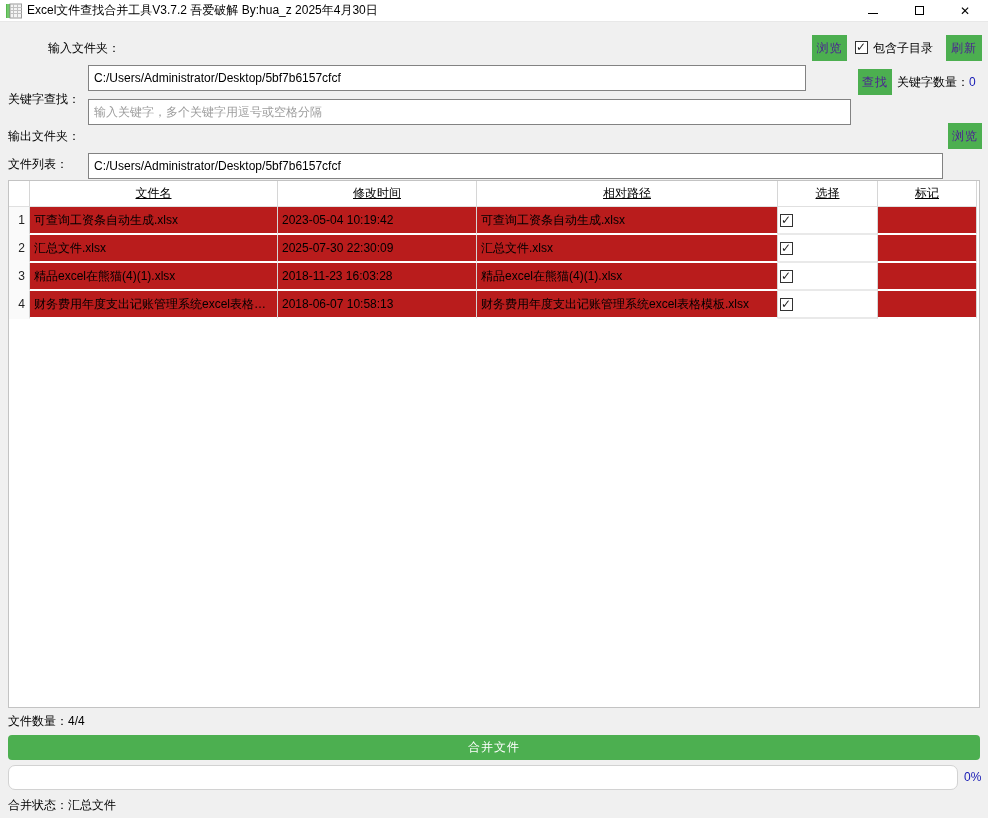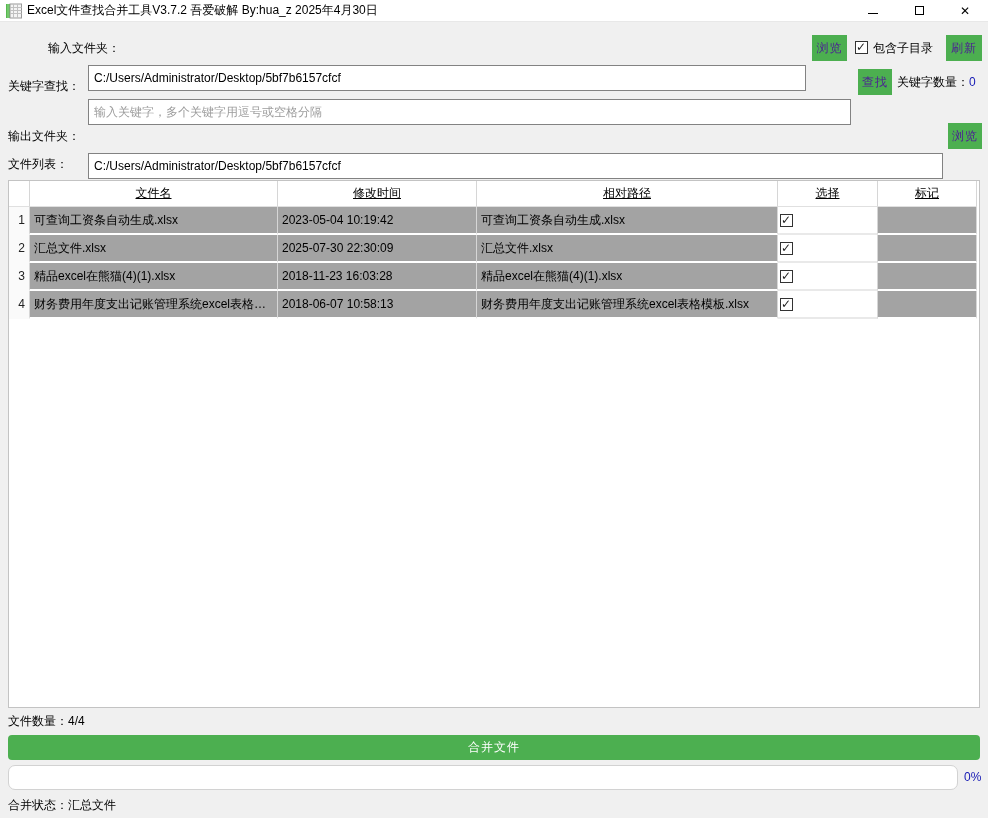--- a/index.html
+++ b/index.html
@@ -59,21 +59,21 @@
     text-align:center; border-right:1px solid #d6d6d6; border-bottom:1px solid #e0e0e0;
     overflow:hidden; white-space:nowrap;text-decoration:underline;
   }
   td {
     height:28px; font-size:12px; vertical-align:middle;
     border-right:1px solid #d6d6d6; border-bottom:2px solid #ffffff;
     overflow:hidden; white-space:nowrap;
   }
   th.c-gutter, td.c-gutter { border-right:1px solid #d6d6d6; }
   td.c-gutter { background:#fafafa; text-align:right; padding-right:4px; color:#222; border-bottom:2px solid #fafafa; }
-  td.green { background:#a3a3a3; padding-left:4px; }
+  td.green { background:#b91c1c; padding-left:4px; }
   td.c-select { background:#ffffff; padding-left:2px; border-bottom:2px solid #e9e9e9; }
   .cellclip { overflow:hidden; text-overflow:ellipsis; white-space:nowrap; }
   
   .merge-btn {
     position:absolute; left:8px; top:735px; width:972px; height:25px;
     background:#4caf50; border:none; border-radius:4px; color:#fff; font-size:12px;
     font-family:"Liberation Sans","DejaVu Sans",sans-serif;
     display:flex; align-items:center; justify-content:center; cursor:pointer; letter-spacing:1px;
   }
   .progress {
@@ -109,21 +109,21 @@
   </div>
 </div>
 
 <span class="lbl" style="left:8px; top:35px;margin-left:40px;">输入文件夹：</span>
 <input class="txt" style="left: 88px; top: 35px; width: 718px;" type="text" value="C:/Users/Administrator/Desktop/5bf7b6157cfcf">
 <button class="btn-green" style="left:812px; top:35px; width:35px;">浏览</button>
 <span class="cb" style="position:absolute; left:855px; top:41px;" data-checked="true"></span>
 <span class="lbl" style="left:873px; top:35px;">包含子目录</span>
 <button class="btn-green" style="left:946px; top:35px; width:36px;">刷新</button>
 
-<span class="lbl" style="left:8px; top:73px;">关键字查找：</span>
+<span class="lbl" style="left:8px; top:86px;">关键字查找：</span>
 <input class="txt" style="left: 88px; top: 69px; width: 763px;" type="text" placeholder="输入关键字，多个关键字用逗号或空格分隔">
 <button class="btn-green" style="left:858px; top:69px; width:34px;">查找</button>
 <span class="lbl" style="left:897px; top:69px;"><span>关键字数量：</span><span class="blue-num">0</span></span>
 
 <span class="lbl" style="left:8px; top:123px;">输出文件夹：</span>
 <input class="txt" style="left: 88px; top: 123px; width: 855px;" type="text" value="C:/Users/Administrator/Desktop/5bf7b6157cfcf">
 <button class="btn-green" style="left:948px; top:123px; width:34px;">浏览</button>
 
 <span class="lbl" style="left:8px; top:151px;">文件列表：</span>
 

